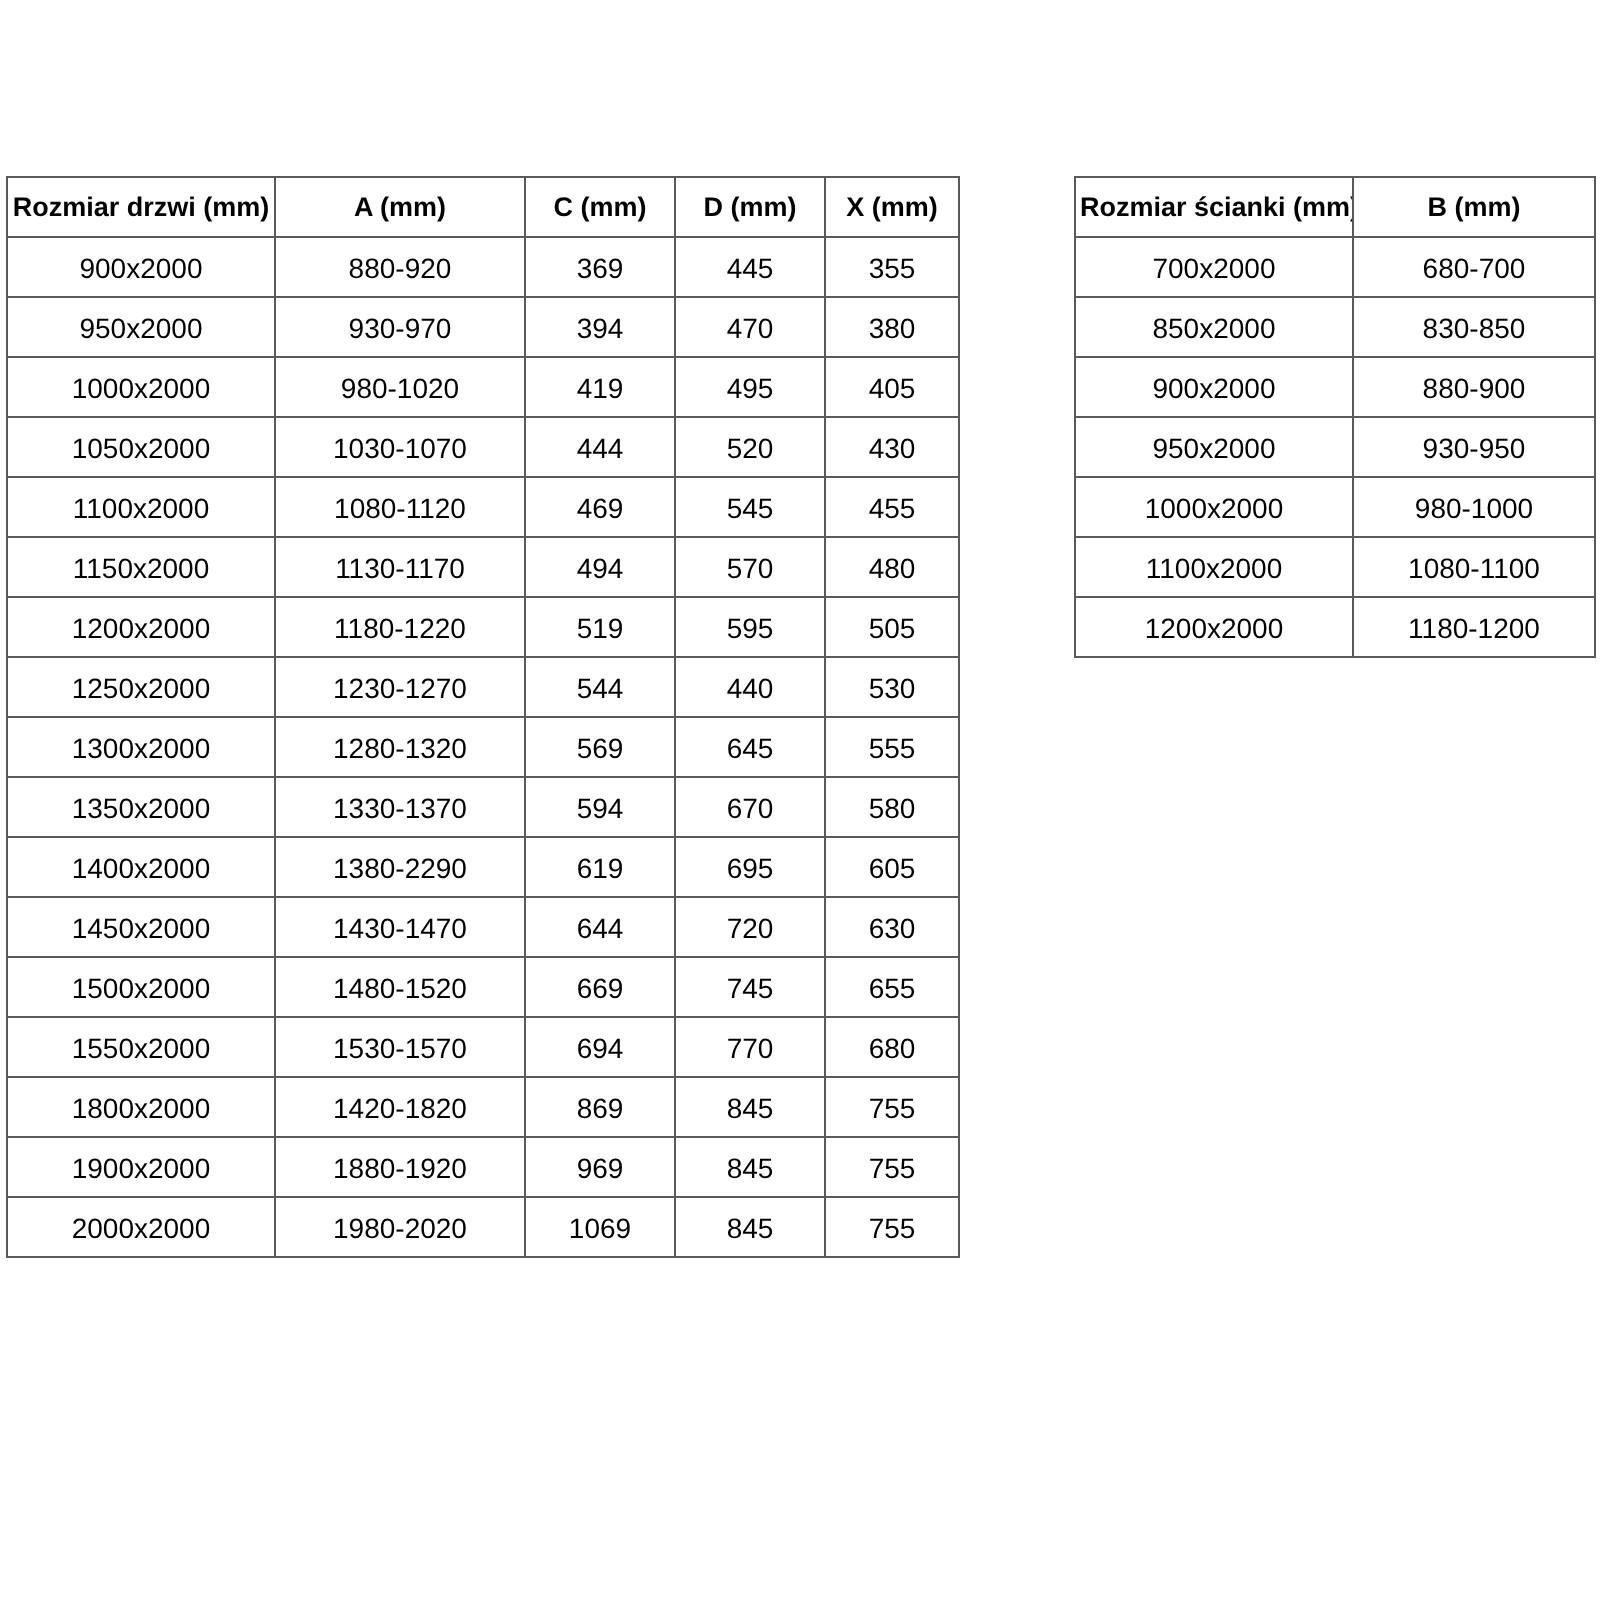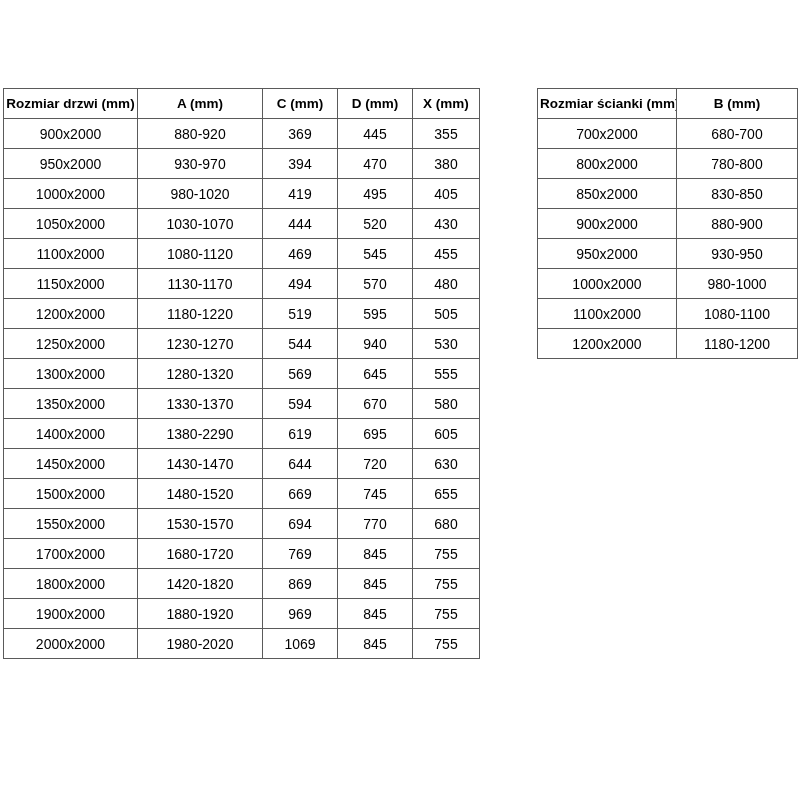--- a/index.html
+++ b/index.html
@@ -119,21 +119,21 @@
           <td>1200x2000</td>
           <td>1180-1220</td>
           <td>519</td>
           <td>595</td>
           <td>505</td>
         </tr>
         <tr>
           <td>1250x2000</td>
           <td>1230-1270</td>
           <td>544</td>
-          <td>940</td>
+          <td>440</td>
           <td>530</td>
         </tr>
         <tr>
           <td>1300x2000</td>
           <td>1280-1320</td>
           <td>569</td>
           <td>645</td>
           <td>555</td>
         </tr>
         <tr>
@@ -163,27 +163,20 @@
           <td>669</td>
           <td>745</td>
           <td>655</td>
         </tr>
         <tr>
           <td>1550x2000</td>
           <td>1530-1570</td>
           <td>694</td>
           <td>770</td>
           <td>680</td>
-        </tr>
-        <tr>
-          <td>1700x2000</td>
-          <td>1680-1720</td>
-          <td>769</td>
-          <td>845</td>
-          <td>755</td>
         </tr>
         <tr>
           <td>1800x2000</td>
           <td>1420-1820</td>
           <td>869</td>
           <td>845</td>
           <td>755</td>
         </tr>
         <tr>
           <td>1900x2000</td>
@@ -212,24 +205,20 @@
           <th>Rozmiar ścianki (mm)</th>
           <th>B (mm)</th>
         </tr>
       </thead>
       <tbody>
         <tr>
           <td>700x2000</td>
           <td>680-700</td>
         </tr>
         <tr>
-          <td>800x2000</td>
-          <td>780-800</td>
-        </tr>
-        <tr>
           <td>850x2000</td>
           <td>830-850</td>
         </tr>
         <tr>
           <td>900x2000</td>
           <td>880-900</td>
         </tr>
         <tr>
           <td>950x2000</td>
           <td>930-950</td>

